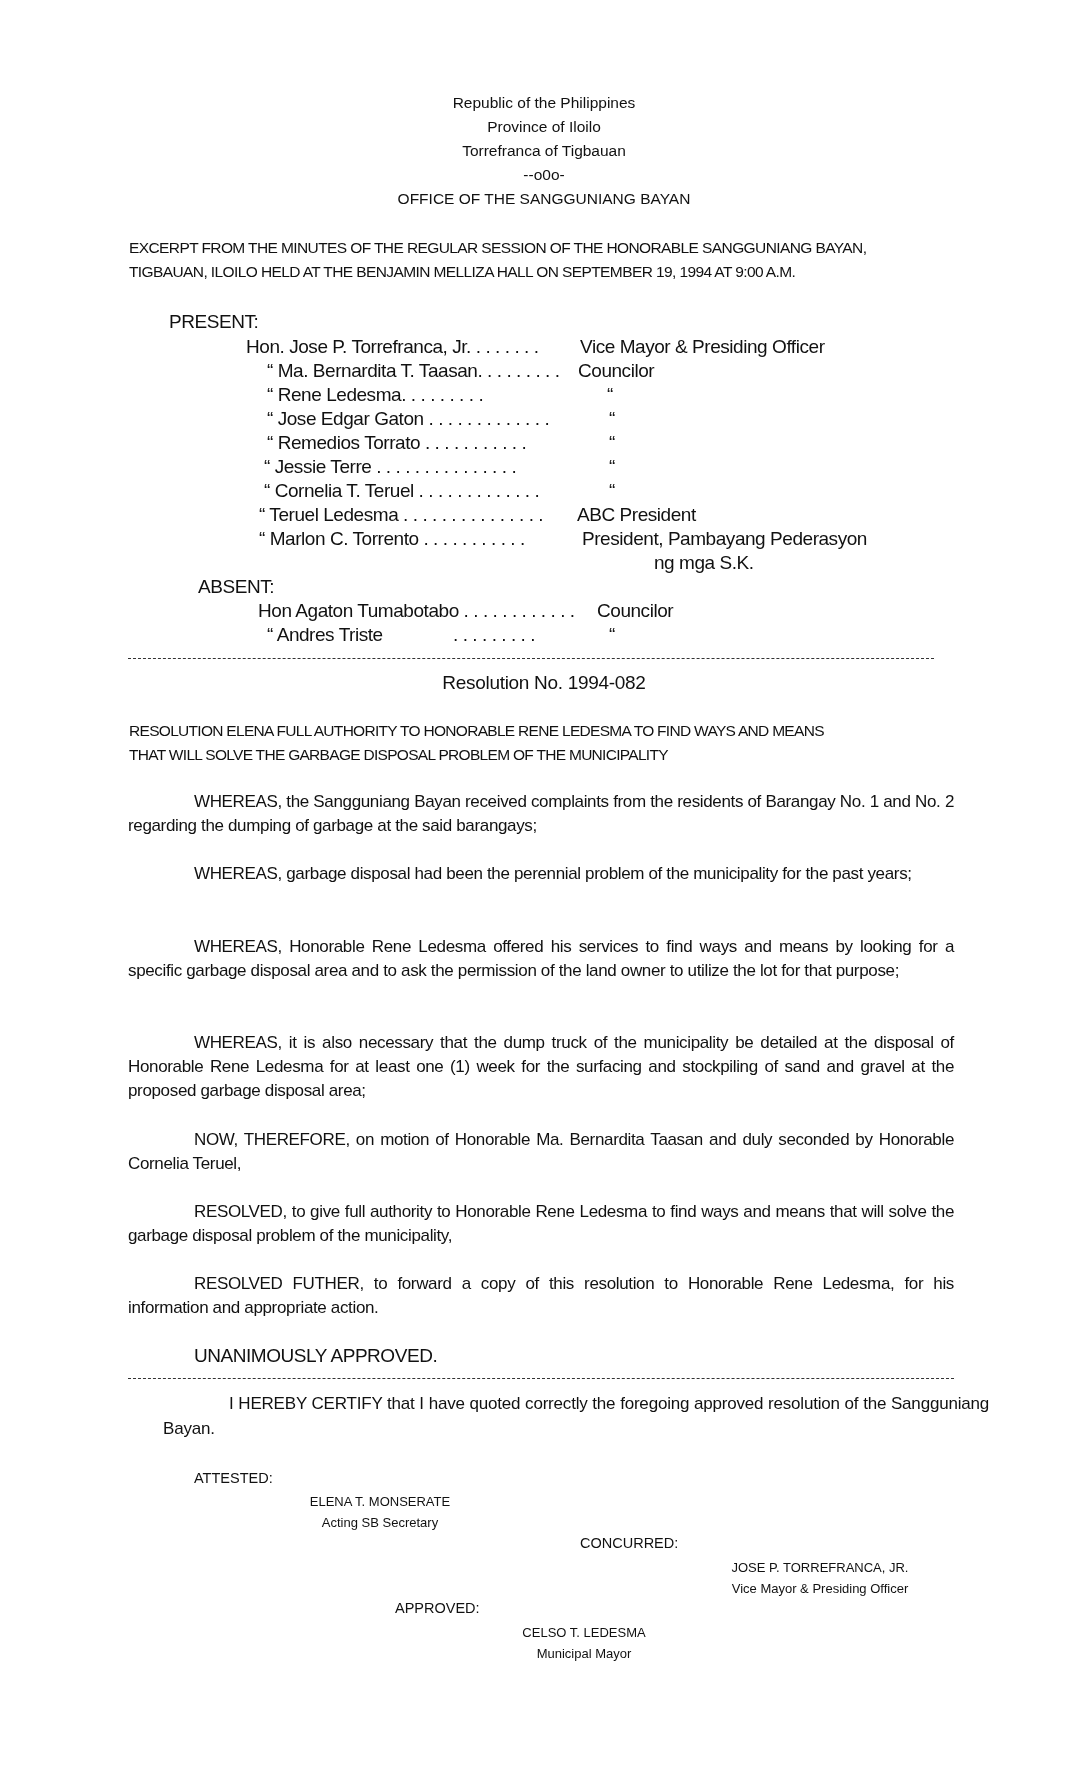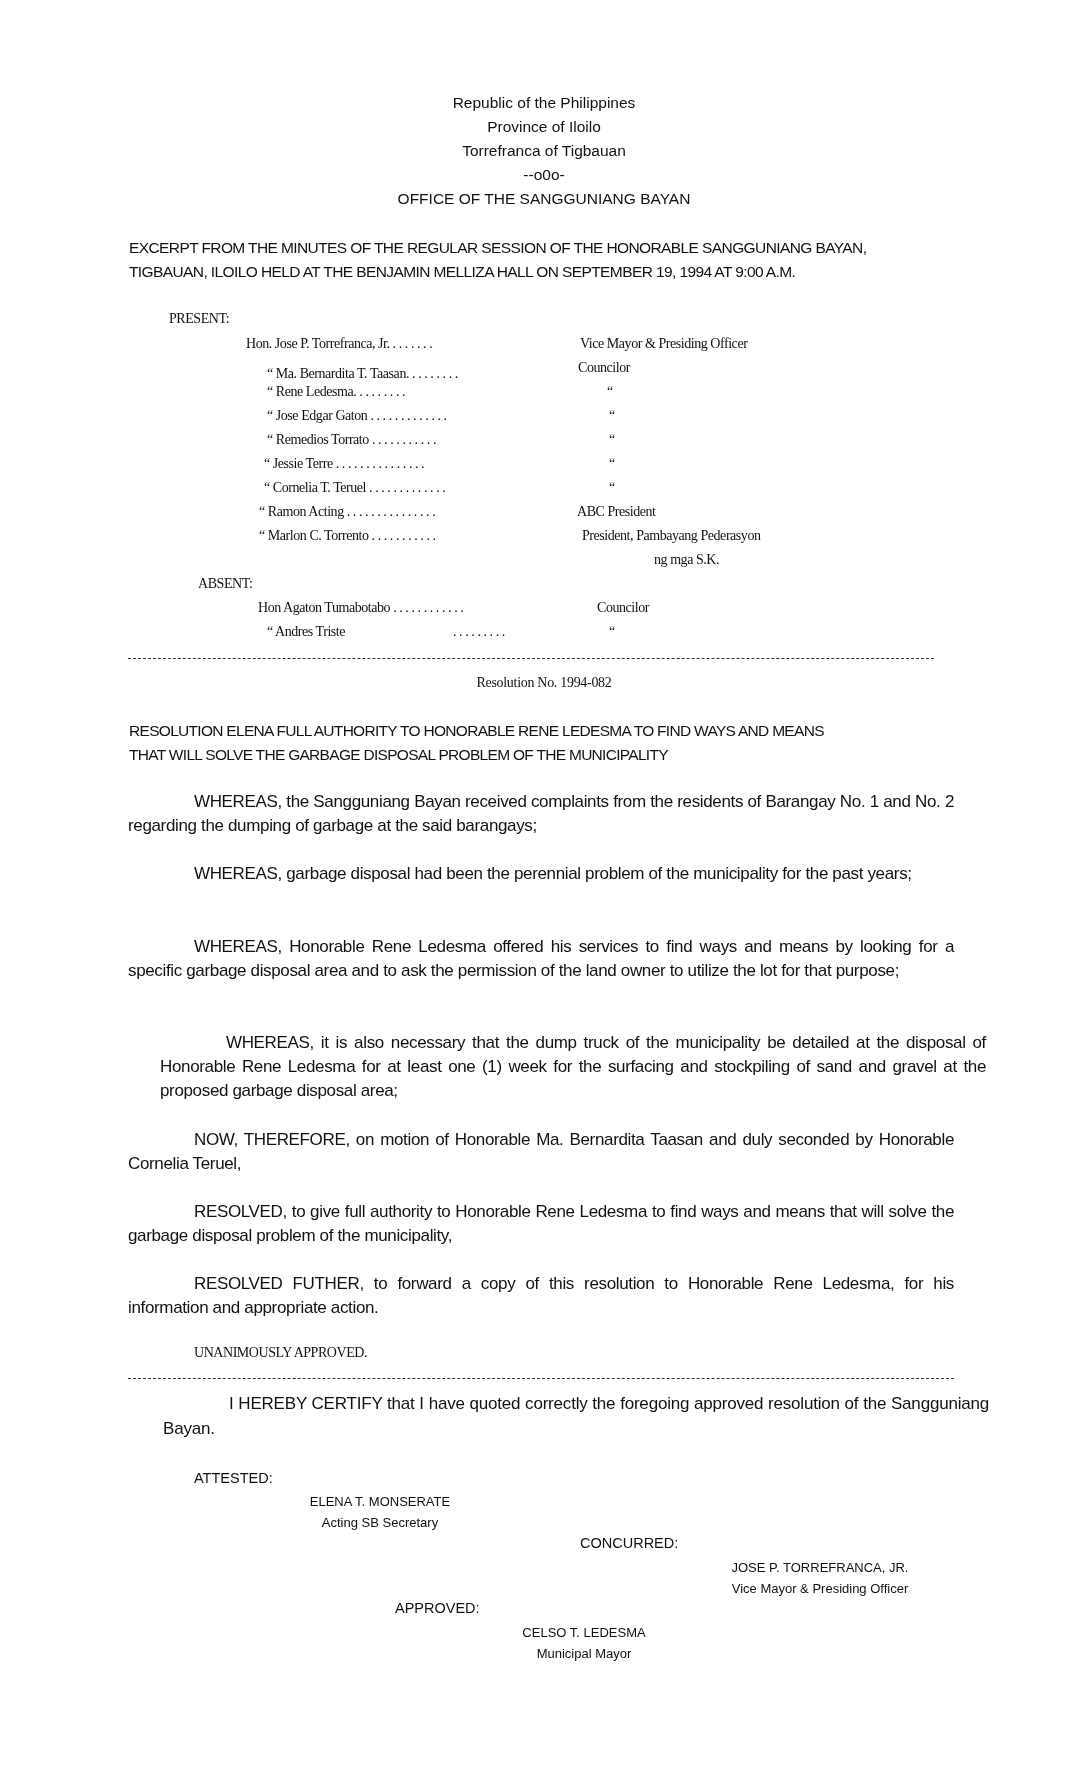--- a/index.html
+++ b/index.html
@@ -18,24 +18,23 @@
     .abs { position: absolute; white-space: nowrap; }
     .hdr {
       position: absolute;
       left: 0;
       width: 1088px;
       text-align: center;
       font-size: 15.5px;
       line-height: 20px;
     }
     .narrow {
-      font-size: 14px;
+      font-size: 19px;
       letter-spacing: -0.45px;
       transform-origin: left top;
-      font-family: Liberation Serif, serif;
     }
     .sq {
       font-size: 15.5px;
       letter-spacing: -0.6px;
     }
     .para {
       position: absolute;
       left: 128px;
       width: 826px;
       font-size: 17px;
@@ -78,39 +77,39 @@
   <div class="abs sq" style="left:129px; top:239px;">EXCERPT FROM THE MINUTES OF THE REGULAR SESSION OF THE HONORABLE SANGGUNIANG BAYAN,</div>
   <div class="abs sq" style="left:129px; top:263px;">TIGBAUAN, ILOILO HELD AT THE BENJAMIN MELLIZA HALL ON  SEPTEMBER 19, 1994 AT 9:00 A.M.</div>
 </div>
 
 <div>
   <div class="abs narrow" style="left:169px; top:311px;">PRESENT:</div>
 
   <div class="abs narrow" style="left:246px; top:336px;">Hon.  Jose P. Torrefranca, Jr. . . . . . . .</div>
   <div class="abs narrow" style="left:580px; top:336px;">Vice Mayor &amp; Presiding Officer</div>
 
-  <div class="abs narrow" style="left:267px; top:360px;margin-top:6px;">“  Ma. Bernardita T.  Taasan. . . . . . . . .</div>
+  <div class="abs narrow" style="left:267px; top:360px;">“  Ma. Bernardita T.  Taasan. . . . . . . . .</div>
   <div class="abs narrow" style="left:578px; top:360px;">Councilor</div>
 
   <div class="abs narrow" style="left:267px; top:384px;">“  Rene Ledesma. . . . . . . . .</div>
   <div class="abs narrow" style="left:607px; top:384px;">“</div>
 
   <div class="abs narrow" style="left:267px; top:408px;">“ Jose Edgar Gaton    . . . . . . . . . . . . .</div>
   <div class="abs narrow" style="left:609px; top:408px;">“</div>
 
   <div class="abs narrow" style="left:267px; top:432px;">“ Remedios Torrato . . . . . . . . . . .</div>
   <div class="abs narrow" style="left:609px; top:432px;">“</div>
 
   <div class="abs narrow" style="left:264px; top:456px;">“ Jessie Terre        . . . . . . . . . . . . . . .</div>
   <div class="abs narrow" style="left:609px; top:456px;">“</div>
 
   <div class="abs narrow" style="left:264px; top:480px;">“  Cornelia T. Teruel . . . . . . . . . . . . .</div>
   <div class="abs narrow" style="left:609px; top:480px;">“</div>
 
-  <div class="abs narrow" style="left:259px; top:504px;">“ Ramon Acting . . . . . . . . . . . . . . .</div>
+  <div class="abs narrow" style="left:259px; top:504px;">“ Teruel Ledesma . . . . . . . . . . . . . . .</div>
   <div class="abs narrow" style="left:577px; top:504px;">ABC President</div>
 
   <div class="abs narrow" style="left:259px; top:528px;">“ Marlon C.  Torrento . . . . . . . . . . .</div>
   <div class="abs narrow" style="left:582px; top:528px;">President, Pambayang Pederasyon</div>
   <div class="abs narrow" style="left:654px; top:552px;">ng mga S.K.</div>
 </div>
 
 <div>
   <div class="abs narrow" style="left:198px; top:576px;">ABSENT:</div>
 
@@ -127,21 +126,21 @@
 <div class="hdr narrow" style="top:673px; left:0; letter-spacing:-0.3px;">Resolution No. 1994-082</div>
 
 <div>
   <div class="abs sq" style="left:129px; top:722px; letter-spacing:-0.7px;">RESOLUTION   ELENA   FULL   AUTHORITY TO HONORABLE RENE LEDESMA TO FIND WAYS AND MEANS</div>
   <div class="abs sq" style="left:129px; top:746px; letter-spacing:-0.7px;">THAT WILL SOLVE THE GARBAGE DISPOSAL PROBLEM OF THE MUNICIPALITY</div>
 </div>
 
 <div class="para" style="top:790px;"><span class="indent"></span><span>WHEREAS,  the Sangguniang Bayan received complaints from the residents of Barangay No. 1 and No. 2 regarding the dumping of garbage at the said barangays;</span></div>
 <div class="para" style="top:862px;"><span class="indent"></span><span>WHEREAS, garbage disposal had been the perennial problem of the municipality for the past years;</span></div>
 <div class="para" style="top:935px;"><span class="indent"></span><span>WHEREAS,  Honorable Rene Ledesma offered his services to find ways and means by looking for a specific garbage  disposal  area and to ask the permission of the land owner to utilize  the lot for that purpose;</span></div>
-<div class="para" style="top:1031px;margin-left:32px;"><span class="indent"></span><span>WHEREAS, it is also necessary that the dump truck of the municipality be detailed at the disposal of Honorable Rene Ledesma for at least  one (1) week for the surfacing and stockpiling  of sand and gravel at the proposed garbage disposal area;</span></div>
+<div class="para" style="top:1031px;"><span class="indent"></span><span>WHEREAS, it is also necessary that the dump truck of the municipality be detailed at the disposal of Honorable Rene Ledesma for at least  one (1) week for the surfacing and stockpiling  of sand and gravel at the proposed garbage disposal area;</span></div>
 <div class="para" style="top:1128px;"><span class="indent"></span><span>NOW, THEREFORE, on motion of Honorable Ma. Bernardita Taasan and duly seconded by Honorable Cornelia Teruel,</span></div>
 <div class="para" style="top:1200px;"><span class="indent"></span><span>RESOLVED, to give full authority to Honorable Rene Ledesma to find ways and means that will solve the garbage disposal problem of the  municipality,</span></div>
 <div class="para" style="top:1272px;"><span class="indent"></span><span>RESOLVED FUTHER, to forward a copy of this resolution to Honorable Rene Ledesma, for his information and appropriate action.</span></div>
 
 <div class="abs narrow" style="left:194px; top:1345px;">UNANIMOUSLY APPROVED.</div>
 
 <div class="dash" style="left:128px; width:826px; top:1378px;"></div>
 
 <div class="cert" style="top:1391px;"><span class="indent"></span><span>I HEREBY CERTIFY that I have quoted correctly the foregoing approved resolution of the Sangguniang Bayan.</span></div>
 

